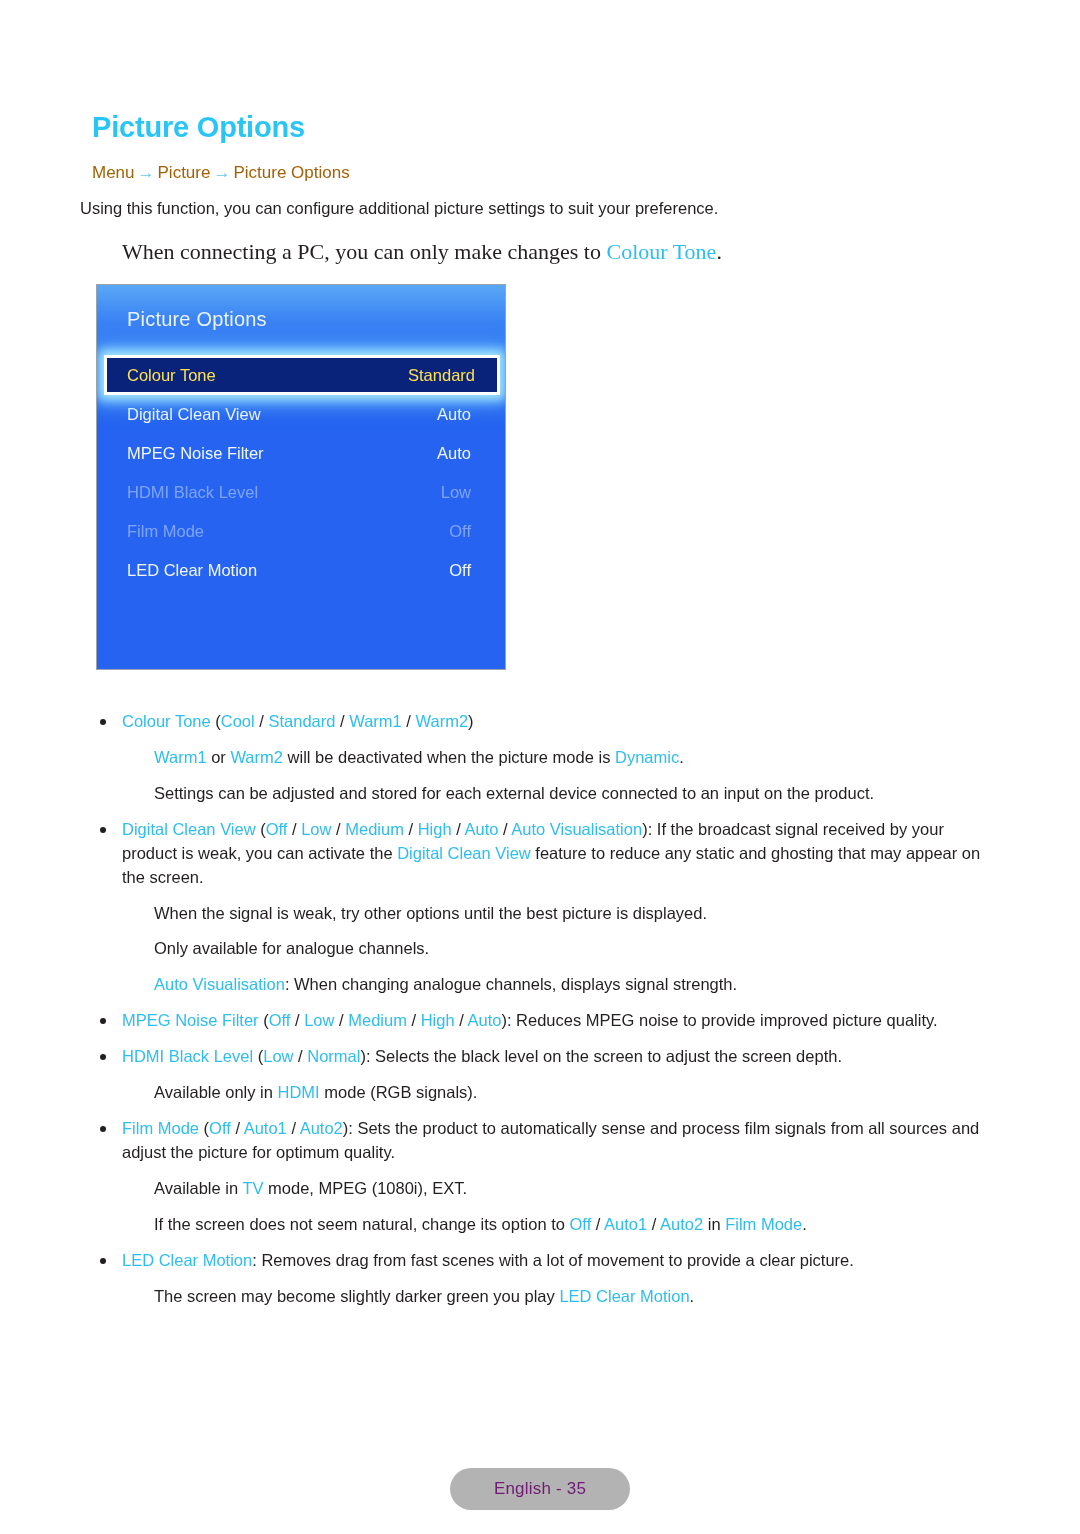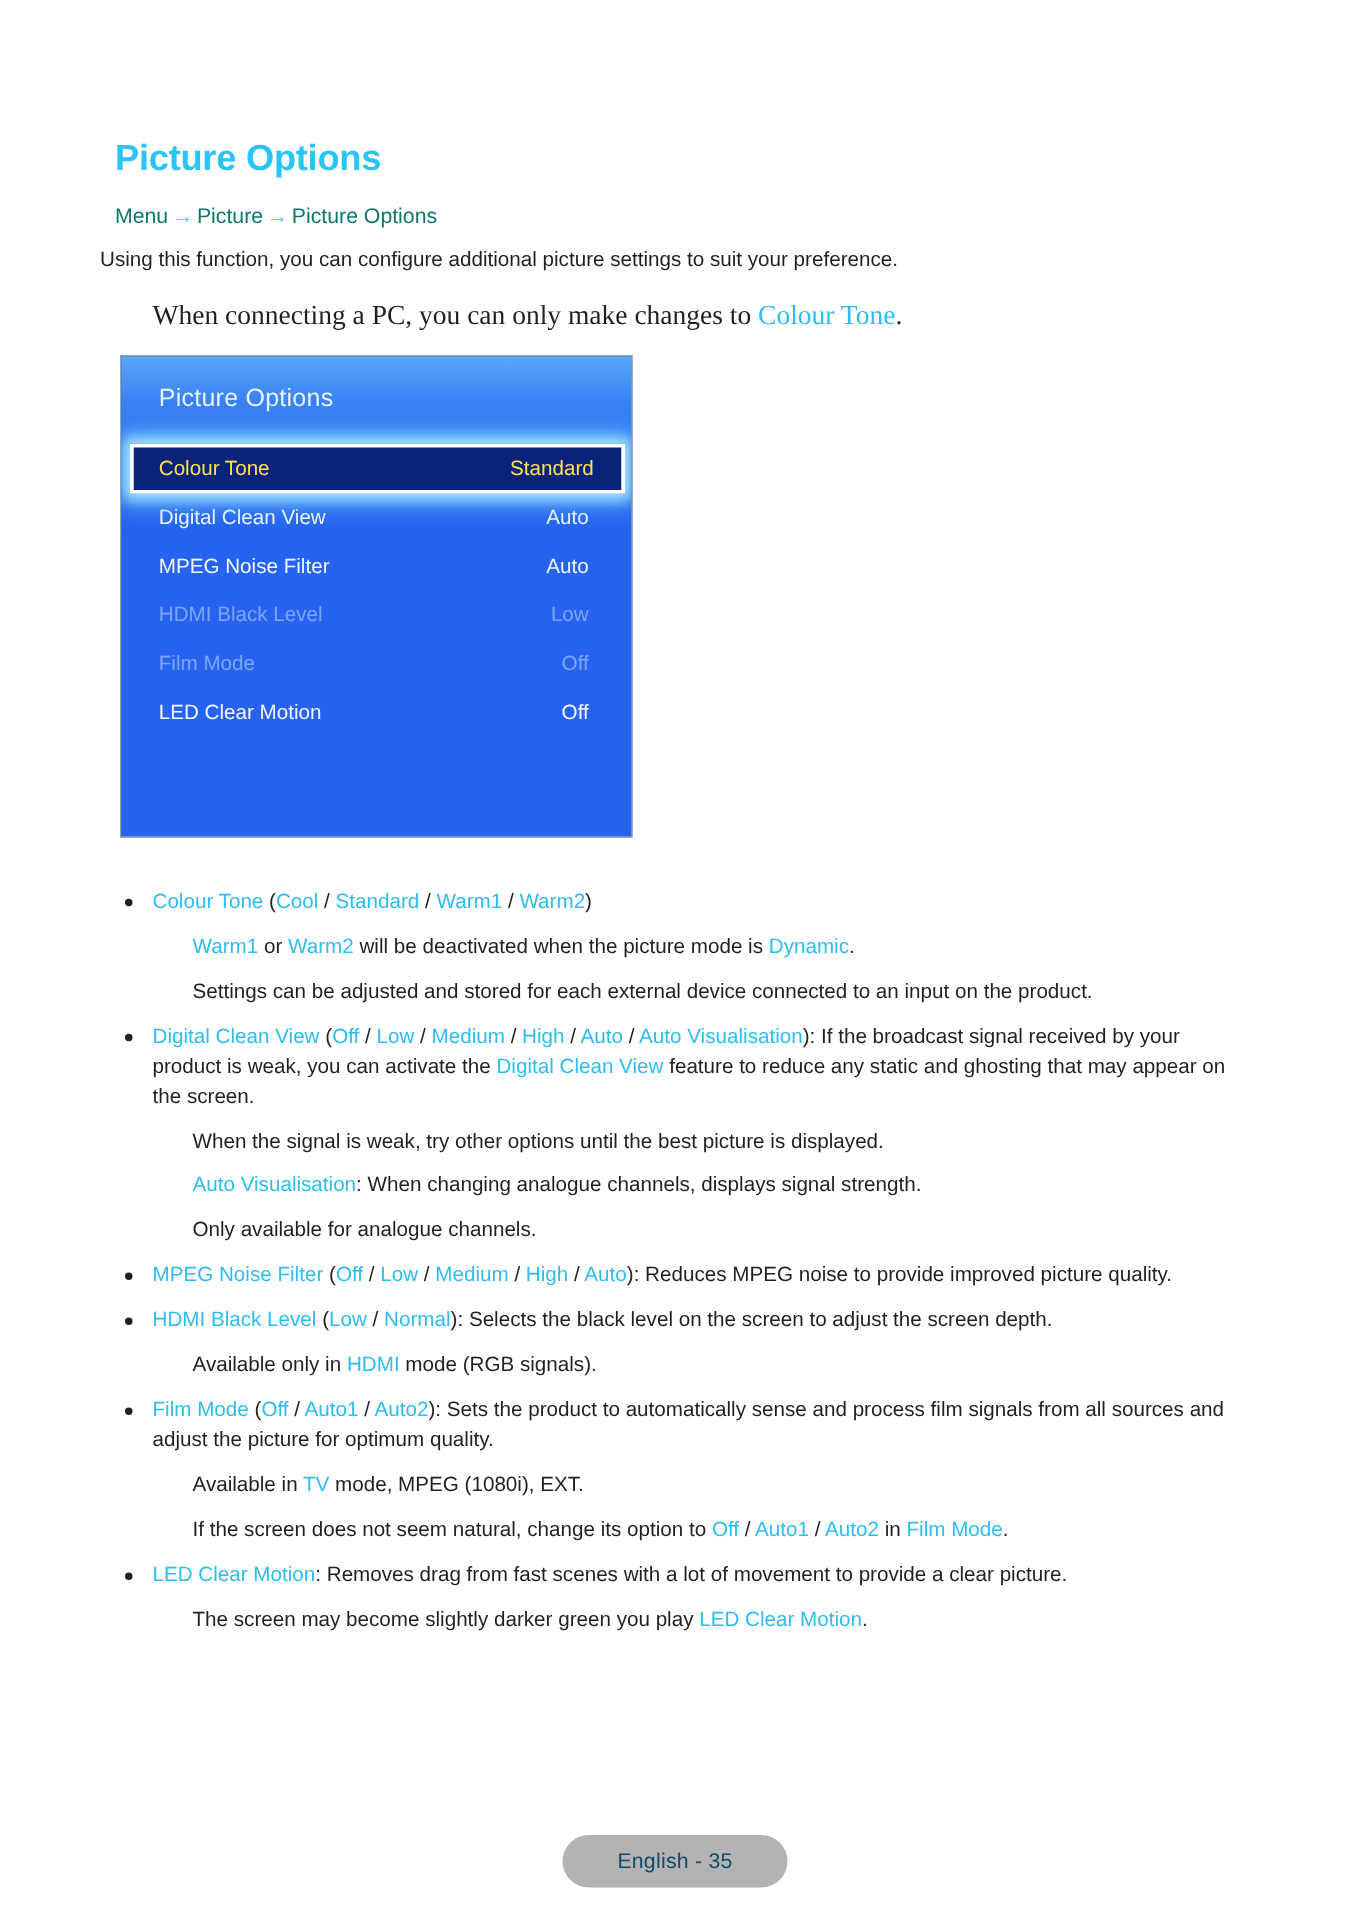--- a/index.html
+++ b/index.html
@@ -39,21 +39,21 @@
   
   .breadcrumb {
     position: absolute;
     left: 92px;
     top: 163px;
     font-size: 17px;
     color: #5ec8f0;
     line-height: 1.2;
     white-space: nowrap;
   }
-  .breadcrumb .crumb { color: #0f766e; }
+  .breadcrumb .crumb { color: #a16207; }
   .breadcrumb .arrow { color: #5ec8f0; padding: 0 3px; }
 
   
   .intro-1 {
     position: absolute;
     left: 80px;
     top: 197px;
     font-size: 16.5px;
     color: #231f20;
     line-height: 1.35;
@@ -177,21 +177,21 @@
   .footer {
     position: absolute;
     left: 0;
     right: 0;
     bottom: 24px;
     display: flex;
     justify-content: center;
   }
   .footer-pill {
     background: #b3b3b3;
-    color: #0c4a6e;
+    color: #701a75;
     font-size: 17px;
     padding: 11px 44px;
     border-radius: 22px;
     letter-spacing: 0.2px;
   }
 </style>
 </head>
 <body>
 
 <div class="page">
@@ -251,22 +251,22 @@
     <div class="bullet-line">
       <span class="dot"></span><span class="lnk">Colour Tone</span> (<span class="lnk">Cool</span> / <span class="lnk">Standard</span> / <span class="lnk">Warm1</span> / <span class="lnk">Warm2</span>)
     </div>
     <div class="sub-line"><span class="lnk">Warm1</span><span> or </span><span class="lnk">Warm2</span><span> will be deactivated when the picture mode is </span><span class="lnk">Dynamic</span><span>.</span></div>
     <div class="sub-line">Settings can be adjusted and stored for each external device connected to an input on the product.</div>
 
     <div class="bullet-line">
       <span class="dot"></span><span class="lnk">Digital Clean View</span> (<span class="lnk">Off</span> / <span class="lnk">Low</span> / <span class="lnk">Medium</span> / <span class="lnk">High</span> / <span class="lnk">Auto</span> / <span class="lnk">Auto Visualisation</span><span>): If the broadcast signal received by your product is weak, you can activate the </span><span class="lnk">Digital Clean View</span><span> feature to reduce any static and ghosting that may appear on the screen.</span>
     </div>
     <div class="sub-line">When the signal is weak, try other options until the best picture is displayed.</div>
+    <div class="sub-line">Only available for analogue channels.</div>
     <div class="sub-line"><span class="lnk">Auto Visualisation</span><span>: When changing analogue channels, displays signal strength.</span></div>
-    <div class="sub-line">Only available for analogue channels.</div>
 
     <div class="bullet-line">
       <span class="dot"></span><span class="lnk">MPEG Noise Filter</span> (<span class="lnk">Off</span> / <span class="lnk">Low</span> / <span class="lnk">Medium</span> / <span class="lnk">High</span> / <span class="lnk">Auto</span><span>): Reduces MPEG noise to provide improved picture quality.</span>
     </div>
 
     <div class="bullet-line">
       <span class="dot"></span><span class="lnk">HDMI Black Level</span> (<span class="lnk">Low</span> / <span class="lnk">Normal</span><span>): Selects the black level on the screen to adjust the screen depth.</span>
     </div>
     <div class="sub-line"><span>Available only in </span><span class="lnk">HDMI</span><span> mode (RGB signals).</span></div>
 

